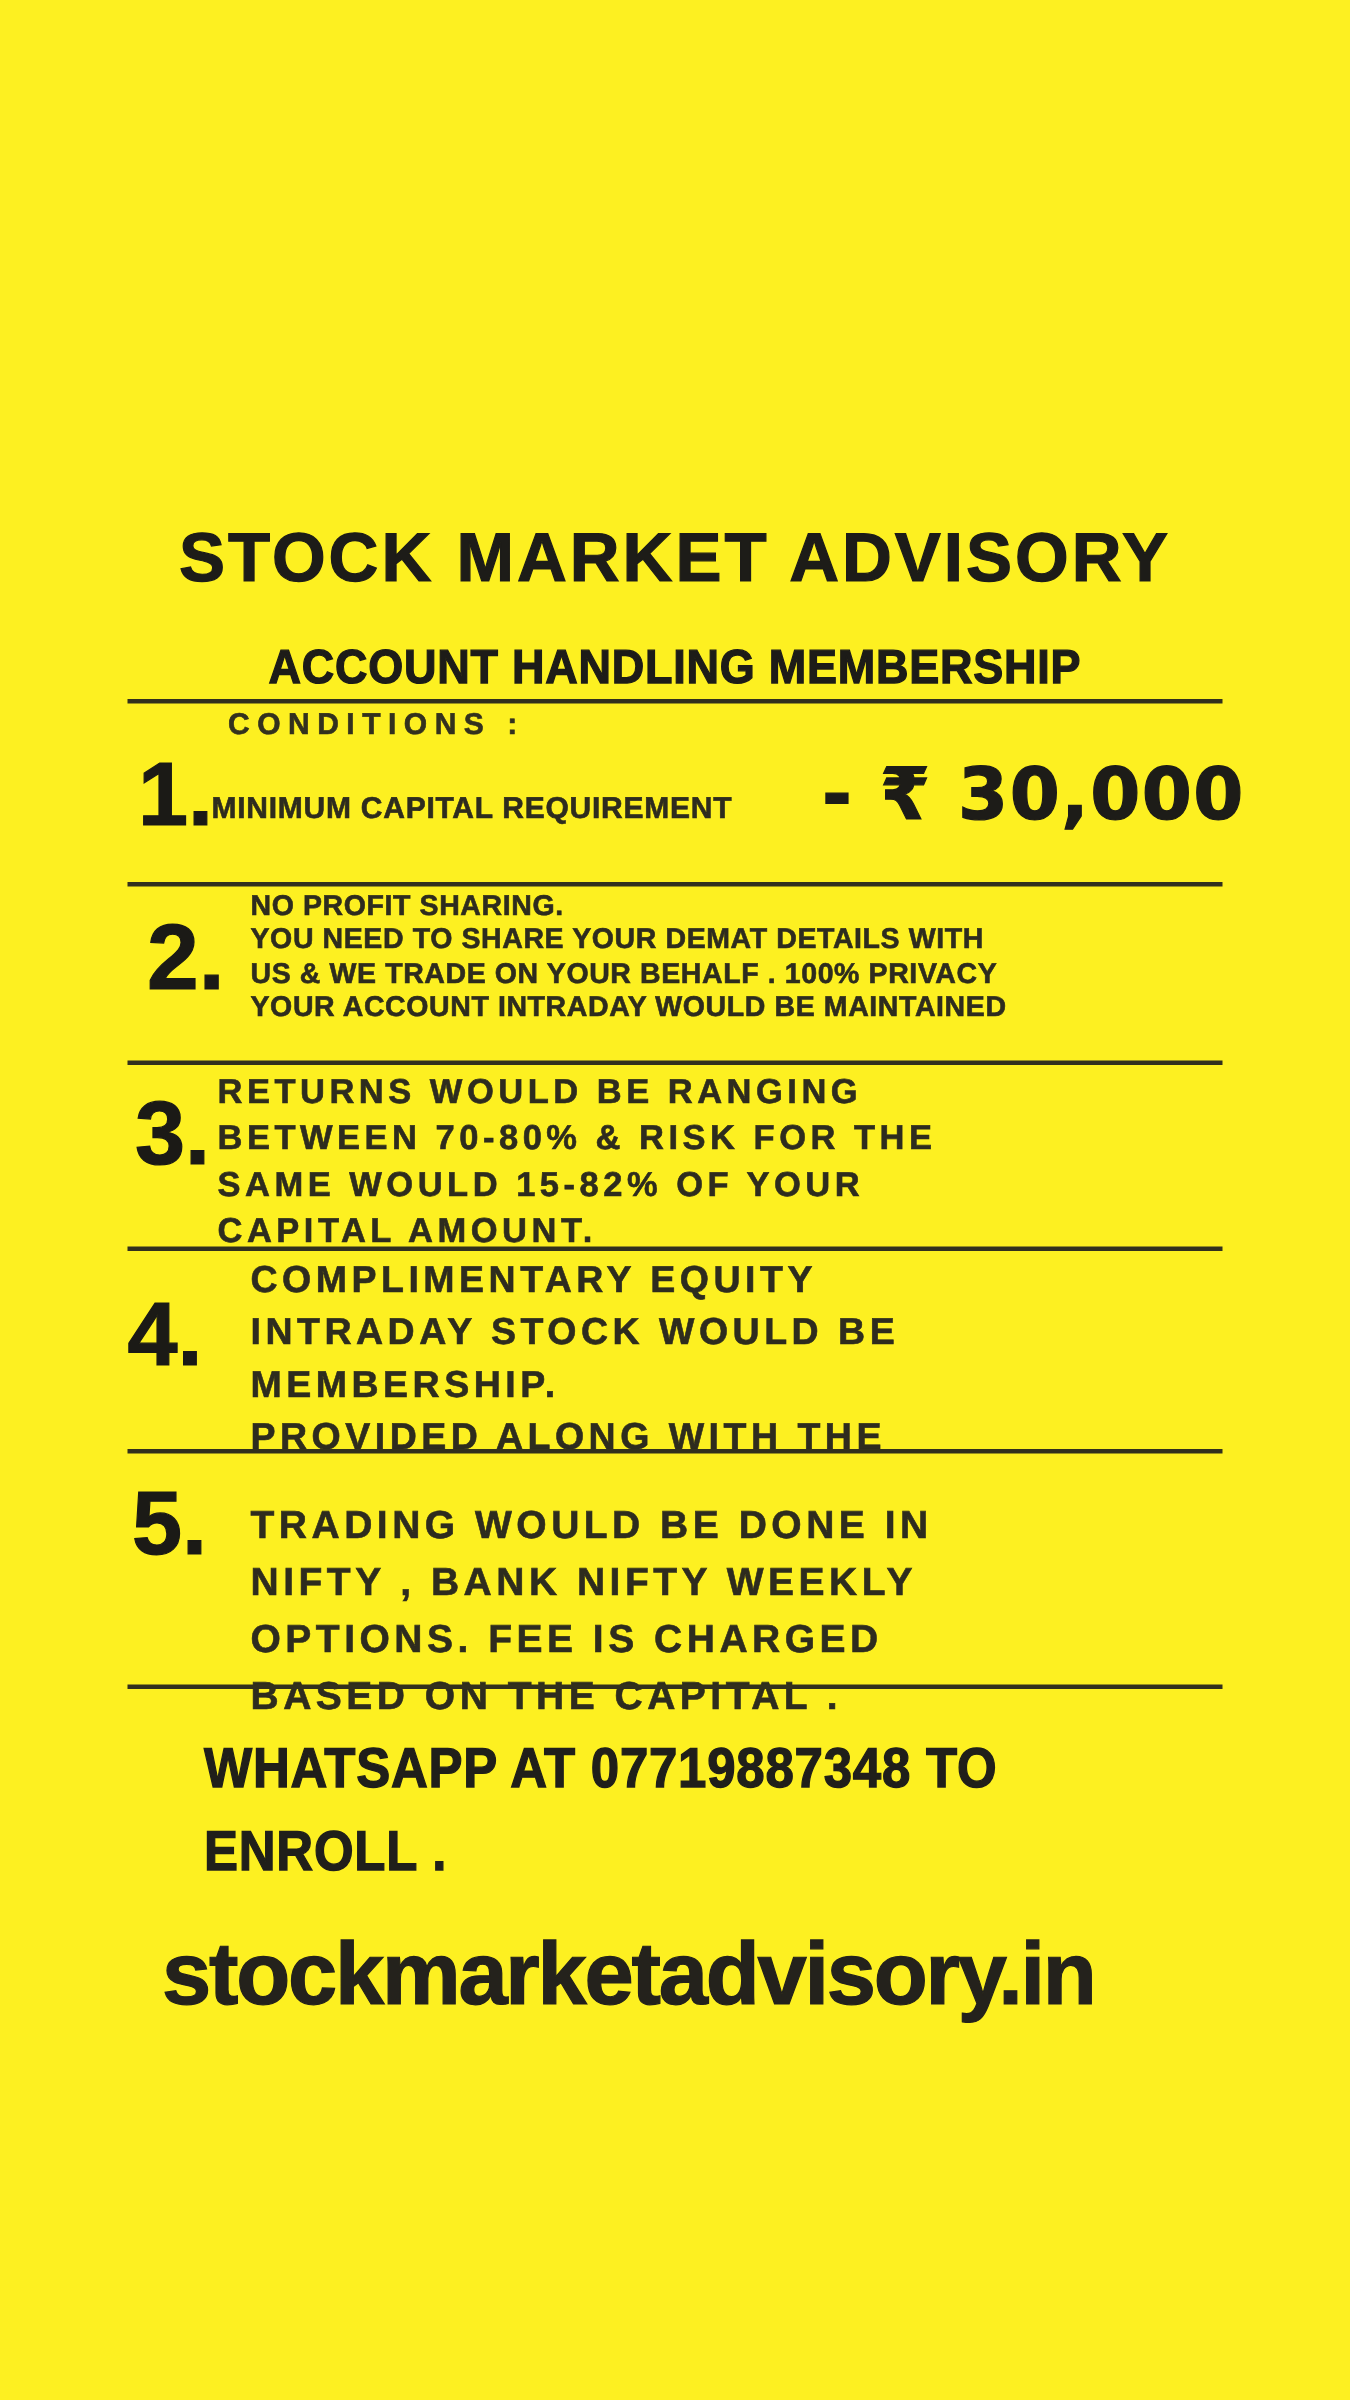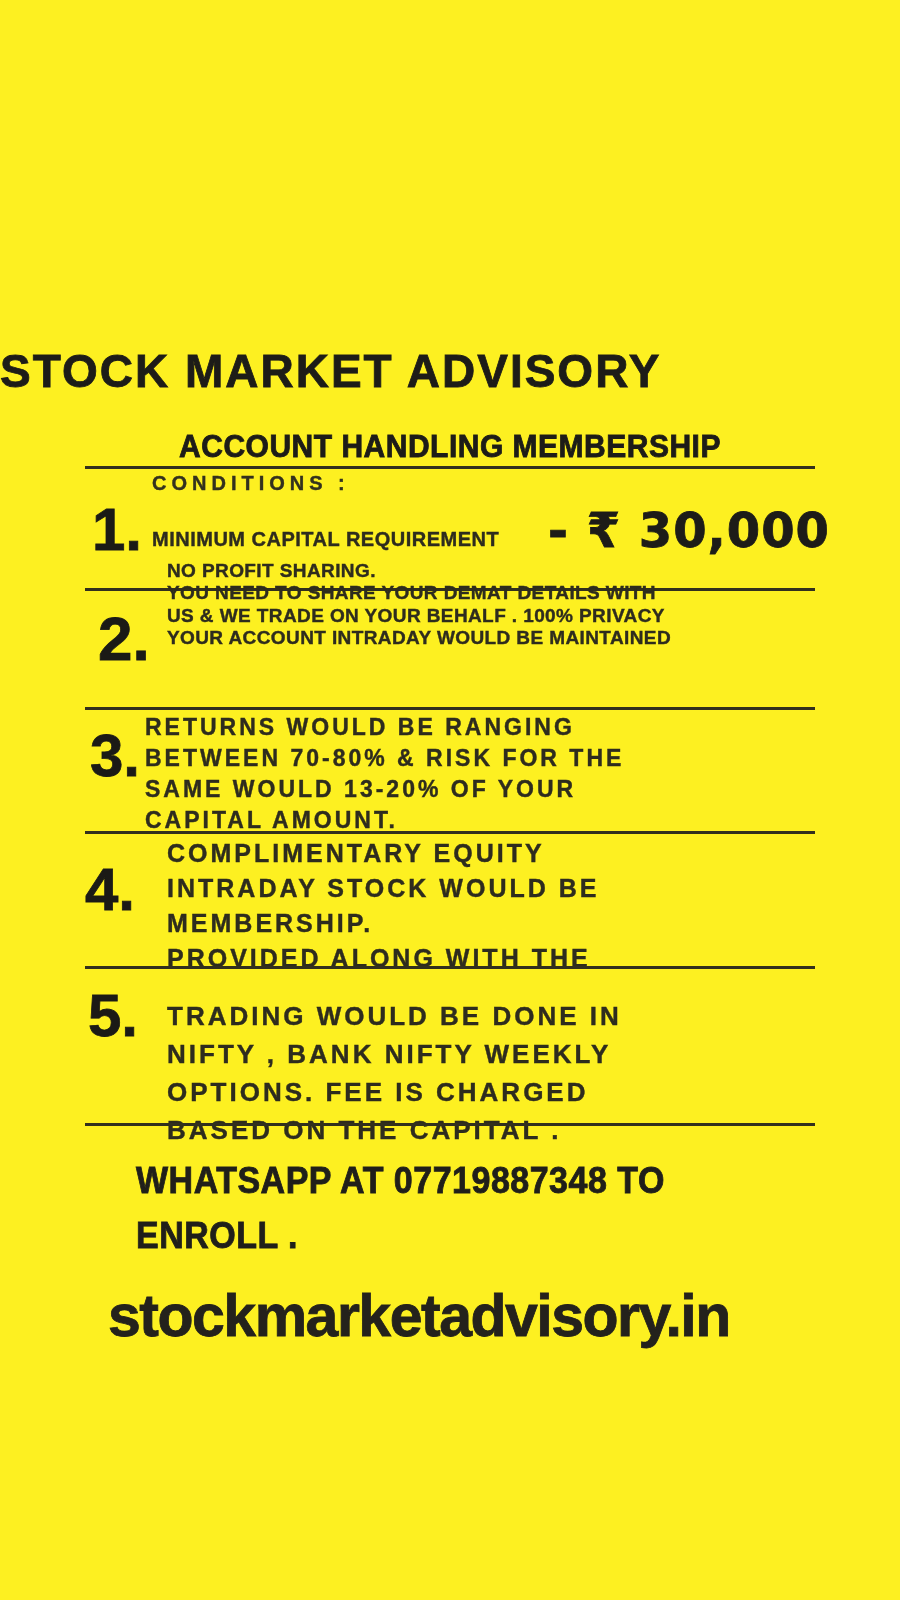--- a/index.html
+++ b/index.html
@@ -10,21 +10,21 @@
     overflow:hidden;
     font-family:"Liberation Sans", sans-serif;
     color:#262419;
     font-weight:bold;
   }
   .thick{-webkit-text-stroke:0.8px currentColor;}
   .semi-thick{-webkit-text-stroke:0.4px currentColor;}
 
   .title{
     position:absolute;top:344px;left:0;width:900px;
-    text-align:left;font-size:46px;letter-spacing:2px;
+    text-align:center;font-size:46px;letter-spacing:2px;
     color:#1d1c18;
   }
   .subtitle{
     position:absolute;top:428px;left:0;width:900px;
     text-align:center;font-size:30px;letter-spacing:0.5px;
     color:#1d1c18;
     transform:scaleY(1.06);transform-origin:top center;
   }
 
   .divider{
@@ -42,22 +42,22 @@
   .sec-num{
     position:absolute;font-size:60px;line-height:1;color:#1b1a16;
   }
   .n1{top:500px;left:92px;}
   .n2{top:608px;left:98px;font-size:62px;}
   .n3{top:726px;left:90px;}
   .n4{top:860px;left:85px;}
   .n5{top:986px;left:88px;}
 
   .sec-lines{position:absolute;color:#2e2c1e;}
-  .s1{top:528px;left:152px;font-size:20px;letter-spacing:0.5px;}
-  .s2{top:560px;left:167px;font-size:19px;line-height:22.4px;letter-spacing:0.4px;}
+  .s1{top:528px;left:141px;font-size:20px;letter-spacing:0.5px;}
+  .s2{top:594px;left:167px;font-size:19px;line-height:22.4px;letter-spacing:0.4px;}
   .s3{top:712px;left:145px;font-size:23px;line-height:31px;letter-spacing:3px;}
   .s4{top:836px;left:167px;font-size:25px;line-height:35px;letter-spacing:3px;}
   .s5{top:997px;left:167px;font-size:26px;line-height:38px;letter-spacing:3px;}
 
   .capital-value{
     position:absolute;top:502px;left:548px;
     font-size:48px;letter-spacing:1px;color:#1d1c18;
     font-family:"DejaVu Sans", sans-serif;
   }
 
@@ -99,21 +99,21 @@
     <div>US &amp; WE TRADE ON YOUR BEHALF . 100% PRIVACY</div>
     <div>YOUR ACCOUNT INTRADAY WOULD BE MAINTAINED</div>
   </div>
 
   <div class="divider d3"></div>
 
   <div class="sec-num n3 thick">3.</div>
   <div class="sec-lines s3 semi-thick">
     <div>RETURNS WOULD BE RANGING</div>
     <div>BETWEEN 70-80% &amp; RISK FOR THE</div>
-    <div>SAME WOULD 13-20% OF YOUR</div>
+    <div>SAME WOULD 15-82% OF YOUR</div>
     <div>CAPITAL AMOUNT.</div>
   </div>
 
   <div class="divider d4"></div>
 
   <div class="sec-num n4 thick">4.</div>
   <div class="sec-lines s4 semi-thick">
     <div>COMPLIMENTARY EQUITY</div>
     <div>INTRADAY STOCK WOULD BE</div>
     <div>MEMBERSHIP.</div>

